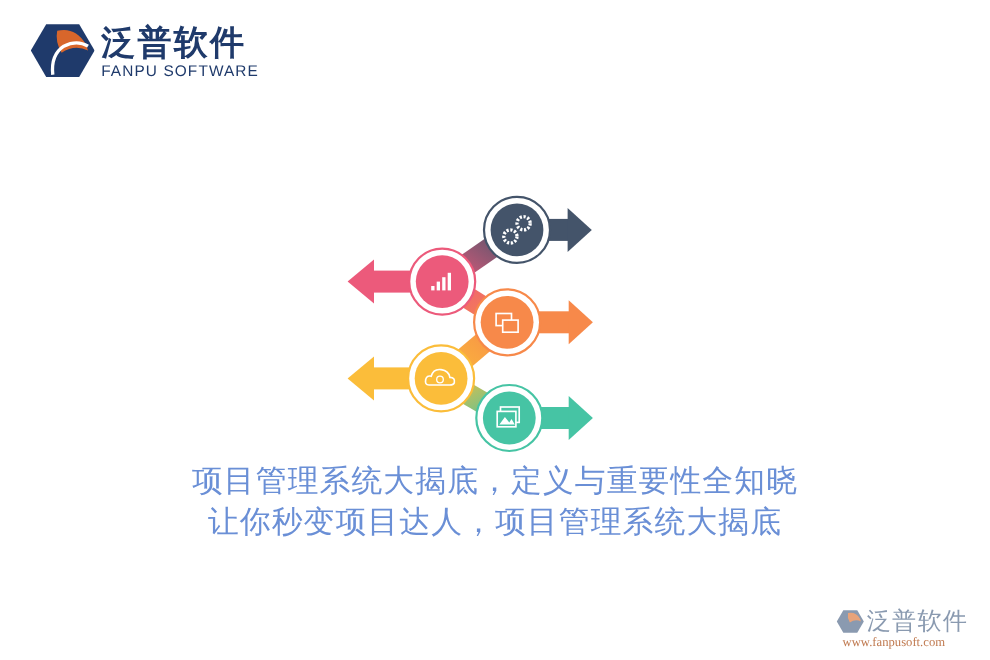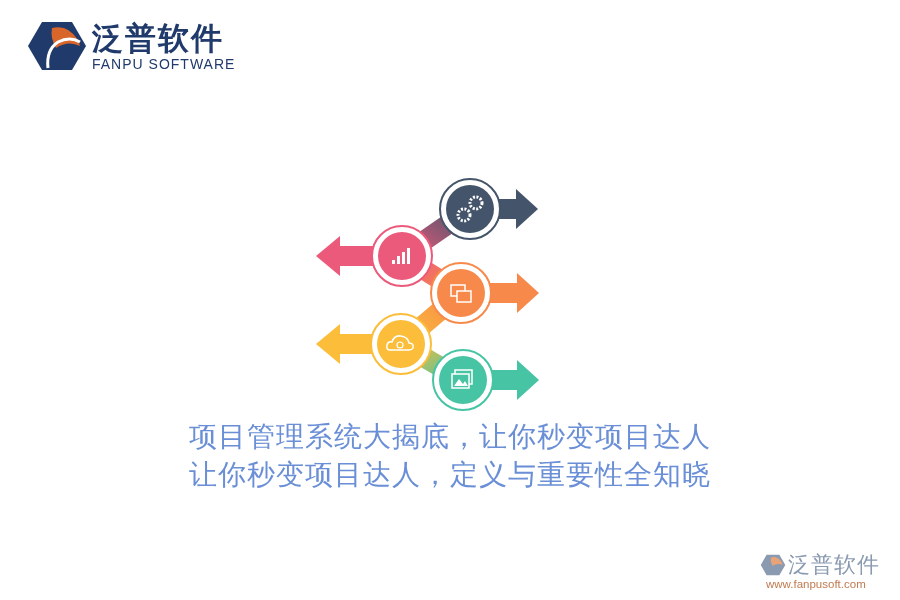--- a/index.html
+++ b/index.html
@@ -8,21 +8,21 @@
   .logo-mark { position:absolute; left:0; top:4px; width:58px; height:52px; }
   .logo-cn { position:absolute; left:64px; top:2px; font-size:31px; color:#1f3a6b; letter-spacing:2px; font-weight:bold; }
   .logo-en { position:absolute; left:64px; top:40px; font-size:14px; color:#1f3a6b; letter-spacing:1px; font-family:"Liberation Sans", sans-serif; }
   .diagram { position:absolute; left:0; top:0; width:900px; height:600px; }
   .headline { position:absolute; left:0; width:900px; text-align:center; color:#6a8fd6; font-size:28px; letter-spacing:1px; }
   .line1 { top:418px; }
   .line2 { top:456px; }
   .wm { position:absolute; left:760px; top:552px; width:140px; height:44px; }
   .wm-mark { position:absolute; left:0; top:2px; width:26px; height:22px; }
   .wm-cn { position:absolute; left:28px; top:-2px; font-size:22px; color:#8a9ab0; letter-spacing:1px; }
-  .wm-url { position:absolute; left:6px; top:26px; font-size:11.5px; color:#c07a50; font-family:Liberation Sans, sans-serif; }
+  .wm-url { position:absolute; left:6px; top:26px; font-size:11.5px; color:#c07a50; font-family:Liberation Serif, serif; }
 </style>
 </head>
 <body>
 
 <div class="logo">
   <svg class="logo-mark" viewBox="0 0 58 52">
     <polygon points="14,2 44,2 58,26 44,50 14,50 0,26" fill="#1f3a6b"></polygon>
     <path d="M24,8 Q40,4 50,20 L52,26 Q40,20 28,28 Q22,18 24,8 Z" fill="#d8662b"></path>
     <path d="M20,48 Q18,30 30,22 Q42,16 52,22" stroke="#ffffff" stroke-width="3" fill="none"></path>
   </svg>
@@ -104,22 +104,22 @@
   </g>
   <g>
     <circle cx="463" cy="380" r="30" fill="#ffffff" stroke="#46c4a4" stroke-width="2"></circle>
     <circle cx="463" cy="380" r="24" fill="#46c4a4"></circle>
     <rect x="455" y="370" width="17" height="14" fill="none" stroke="#fff" stroke-width="1.5"></rect>
     <rect x="452" y="374" width="17" height="14" fill="#46c4a4" stroke="#fff" stroke-width="1.5"></rect>
     <polygon points="454,386 459,379 463,384 465,381 468,386" fill="#fff"></polygon>
   </g>
 </svg>
 
-<div class="headline line1">项目管理系统大揭底，让你秒变项目达人</div>
-<div class="headline line2">让你秒变项目达人，定义与重要性全知晓</div>
+<div class="headline line1">项目管理系统大揭底，定义与重要性全知晓</div>
+<div class="headline line2">让你秒变项目达人，项目管理系统大揭底</div>
 
 <div class="wm">
   <svg class="wm-mark" viewBox="0 0 58 52">
     <polygon points="14,2 44,2 58,26 44,50 14,50 0,26" fill="#8a9ab0"></polygon>
     <path d="M24,8 Q40,4 50,20 L52,26 Q40,20 28,28 Q22,18 24,8 Z" fill="#e8a37a"></path>
   </svg>
   <div class="wm-cn">泛普软件</div>
   <div class="wm-url">www.fanpusoft.com</div>
 </div>
 

